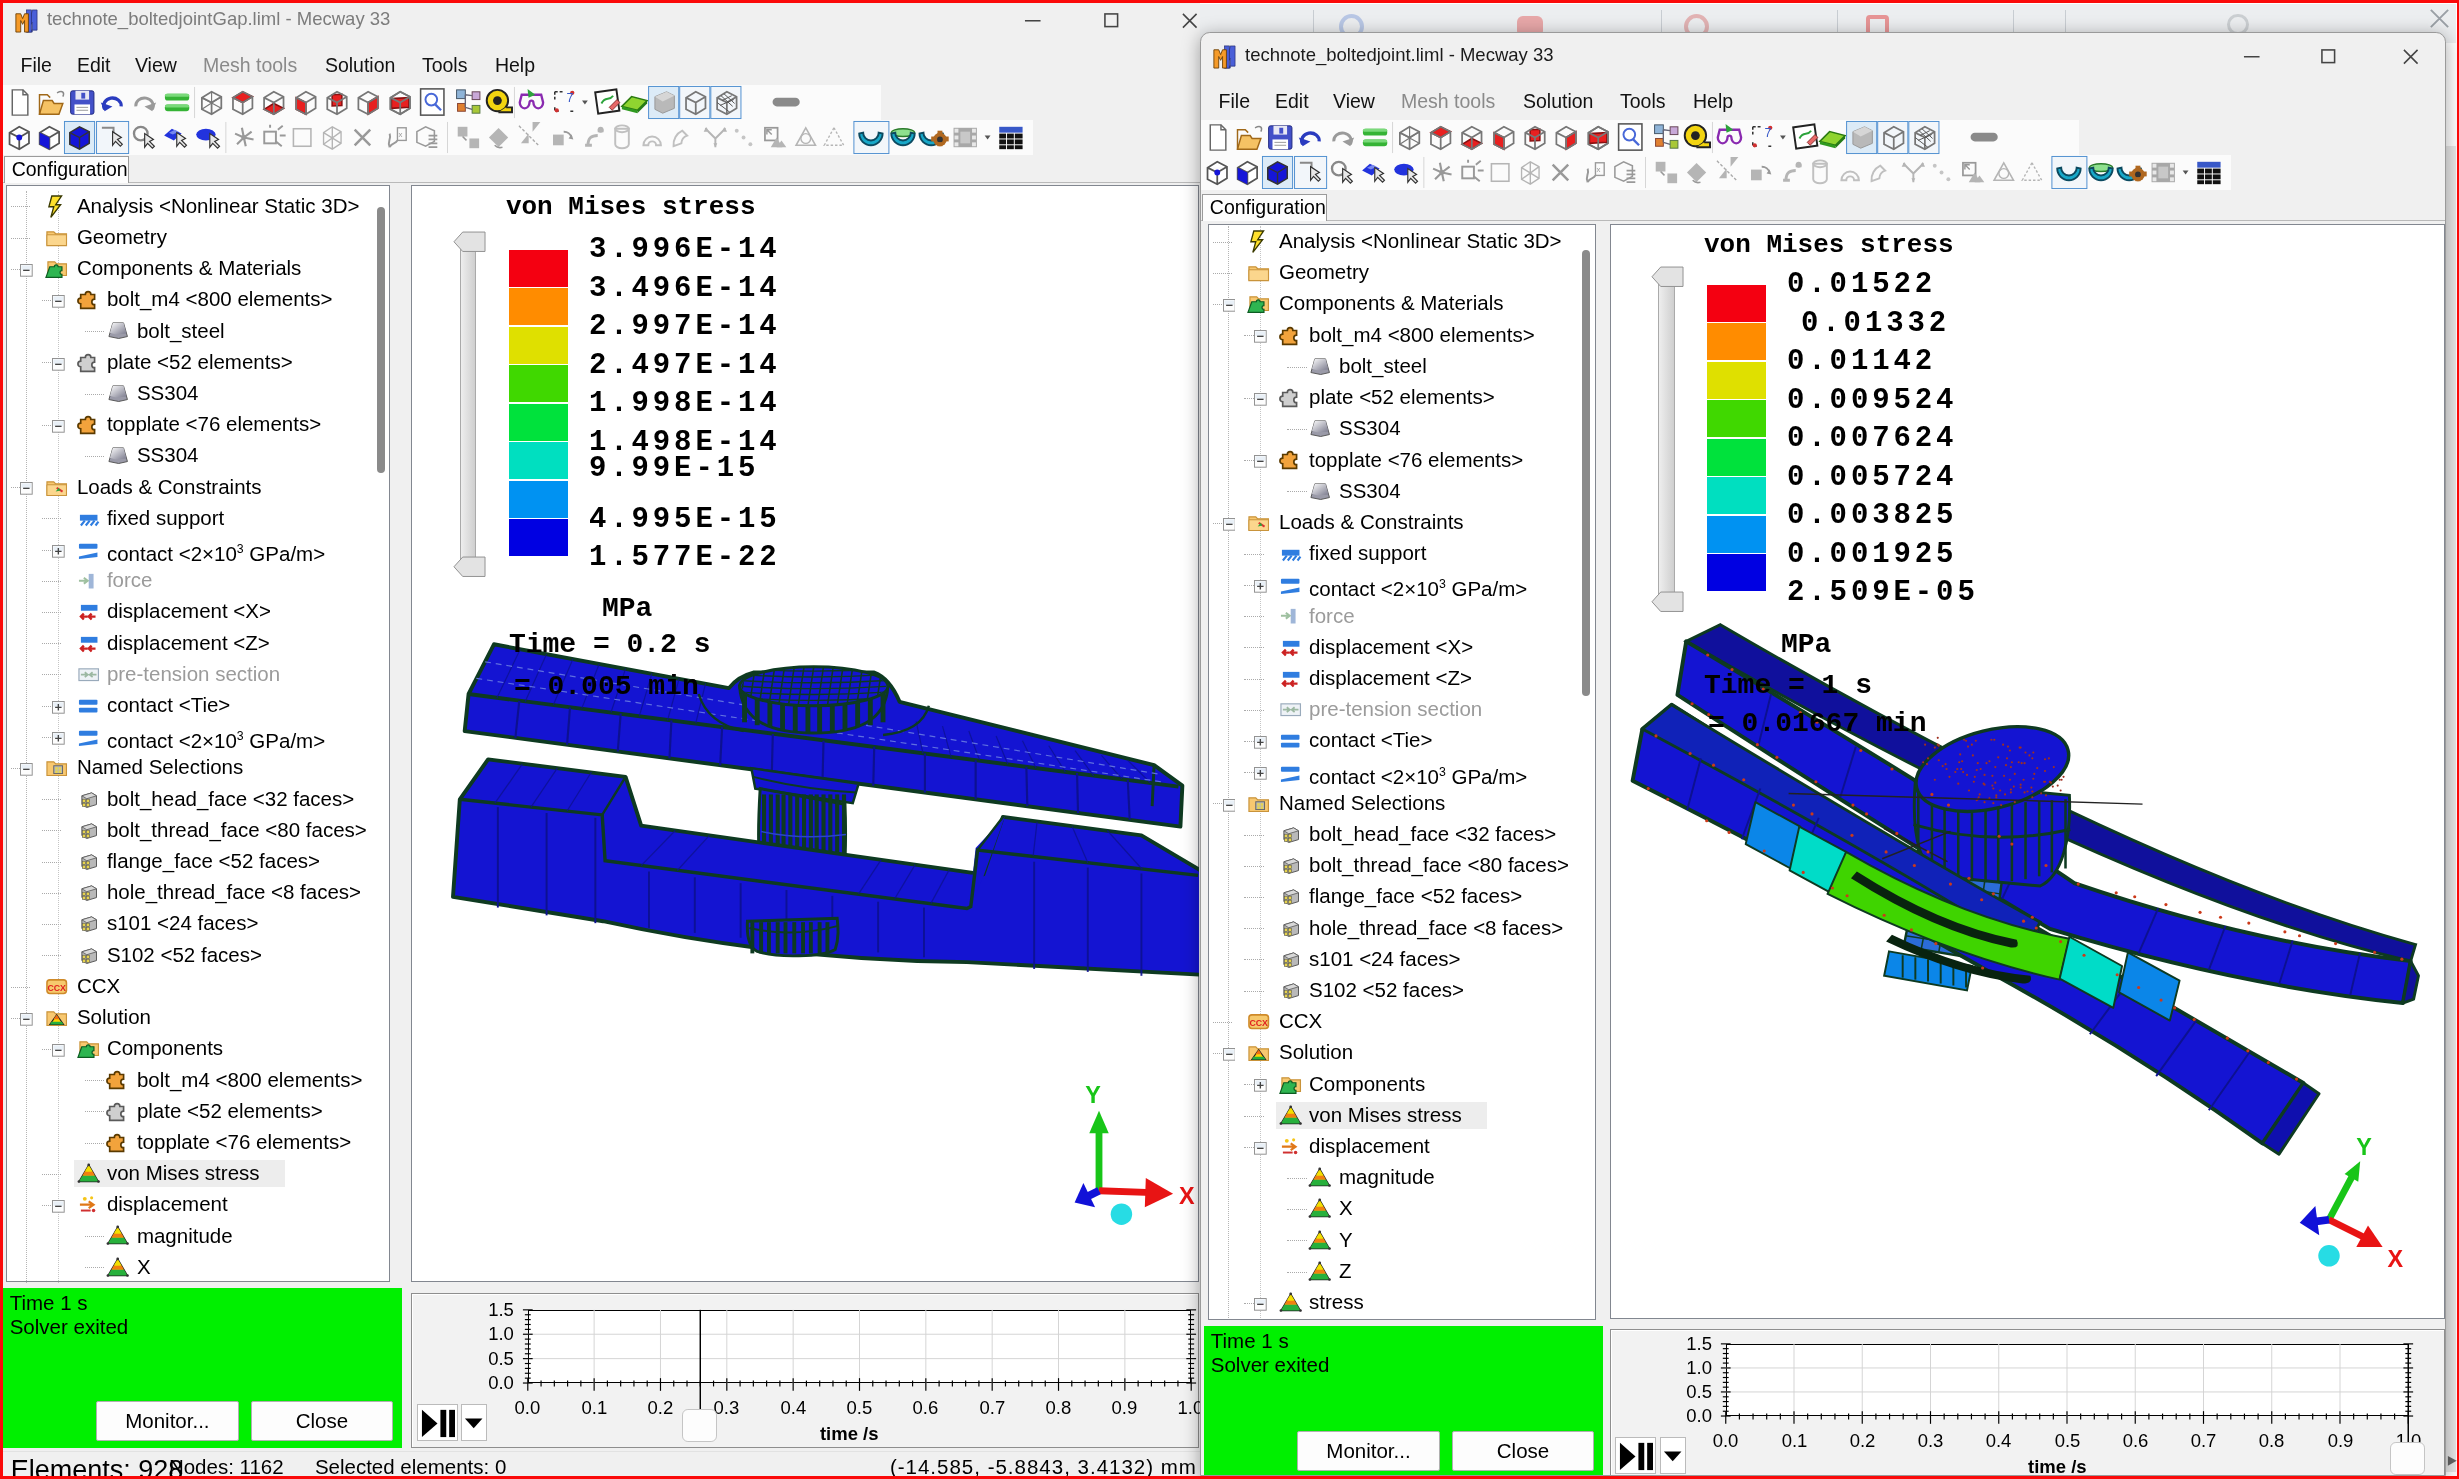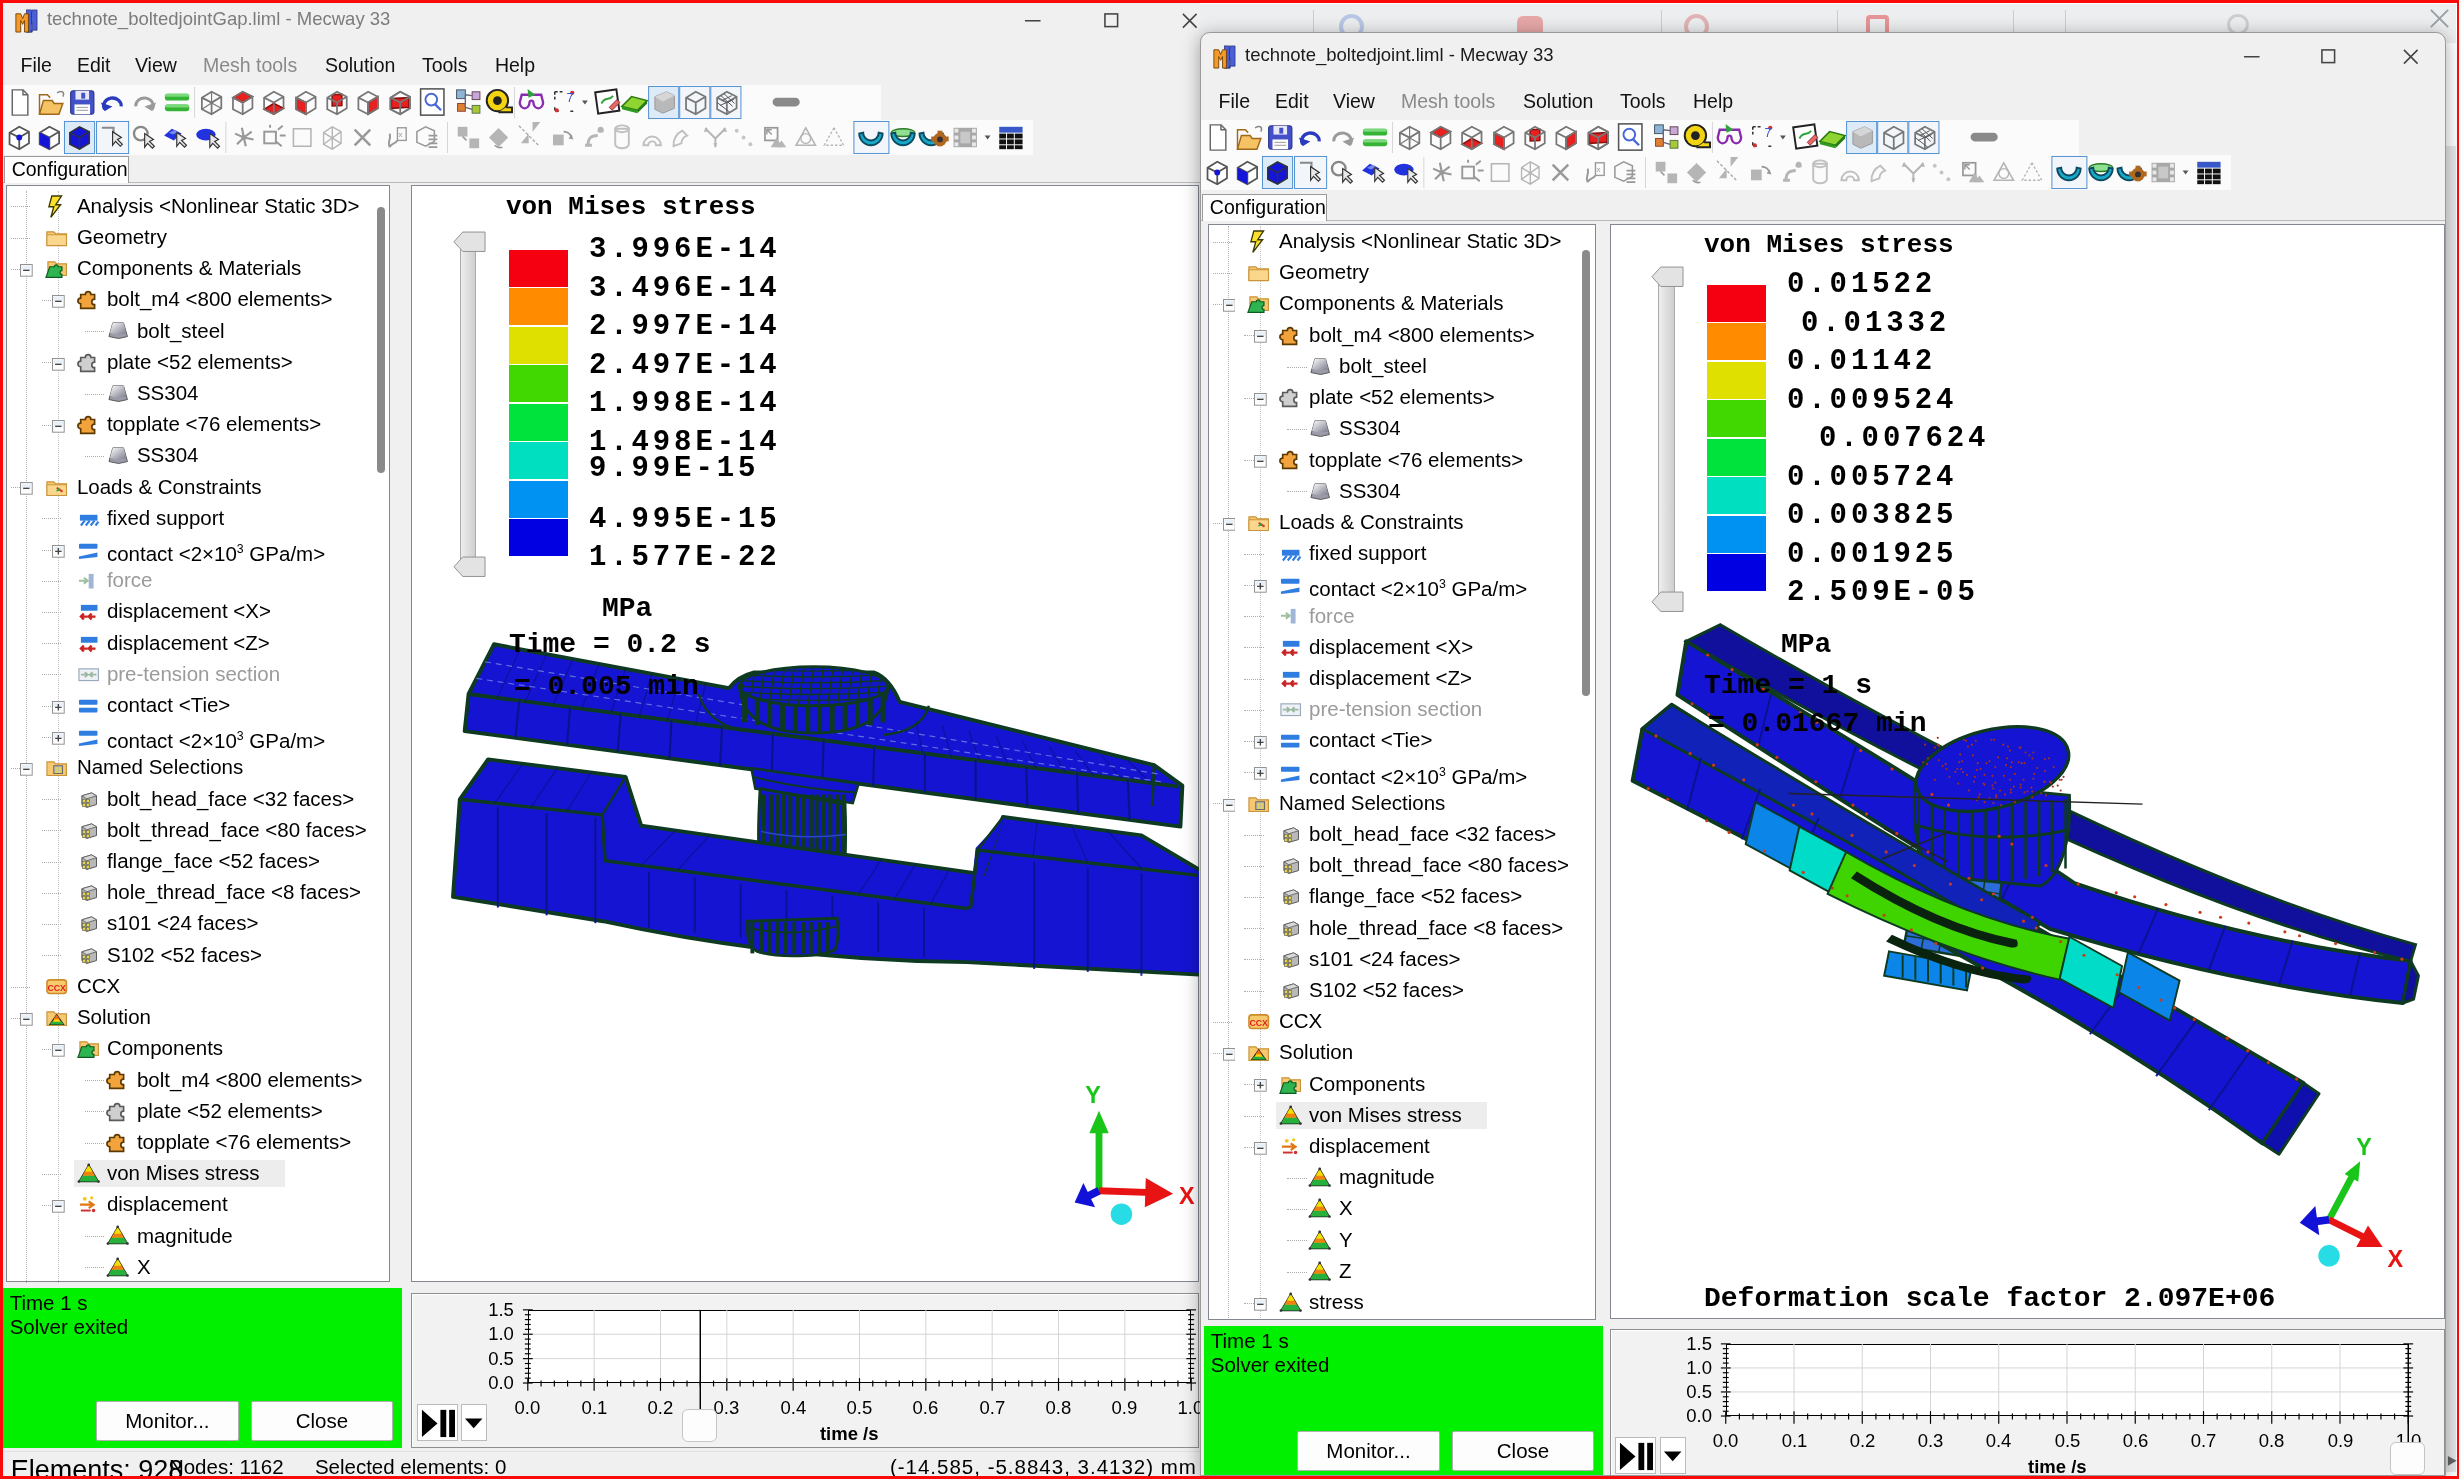--- a/index.html
+++ b/index.html
@@ -2225,29 +2225,28 @@
     <div style="position:absolute;left:506px;top:329px;width:59px;height:37px;background:#dfe000"></div>
     <div style="position:absolute;left:506px;top:367px;width:59px;height:37px;background:#40d800"></div>
     <div style="position:absolute;left:506px;top:406px;width:59px;height:37px;background:#00e23c"></div>
     <div style="position:absolute;left:506px;top:444px;width:59px;height:37px;background:#00dfc0"></div>
     <div style="position:absolute;left:506px;top:483px;width:59px;height:37px;background:#0092f2"></div>
     <div style="position:absolute;left:506px;top:521px;width:59px;height:37px;background:#0000e2"></div>
     <div class="monoL" style="position:absolute;left:586px;top:235px">0.01522</div>
     <div class="monoL" style="position:absolute;left:600px;top:274px">0.01332</div>
     <div class="monoL" style="position:absolute;left:586px;top:312px">0.01142</div>
     <div class="monoL" style="position:absolute;left:586px;top:351px">0.009524</div>
-    <div class="monoL" style="position:absolute;left:618px;top:389px">0.007624</div>
+    <div class="monoL" style="position:absolute;left:586px;top:389px">0.007624</div>
     <div class="monoL" style="position:absolute;left:586px;top:428px">0.005724</div>
     <div class="monoL" style="position:absolute;left:586px;top:466px">0.003825</div>
     <div class="monoL" style="position:absolute;left:586px;top:505px">0.001925</div>
     <div class="monoL" style="position:absolute;left:586px;top:543px">2.509E-05</div>
     <div class="mono" style="position:absolute;left:580px;top:596px">MPa</div>
     <div class="mono" style="position:absolute;left:503px;top:637px">Time = 1 s</div>
     <div class="mono" style="position:absolute;left:507px;top:675px">= 0.01667 min</div>
-    <div class="mono" style="position:absolute;left:503px;top:1250px">Deformation scale factor 2.097E+06</div>
     <svg style="position:absolute;left:1011px;top:1060px" width="234" height="195" viewBox="0 0 240 200">
       <g transform="translate(120,130)">
         <line x1="0" y1="0" x2="24" y2="-45" stroke="#18c518" stroke-width="7"></line>
         <polygon points="32,-60 16,-47 30,-39" fill="#18c518"></polygon>
         <line x1="0" y1="0" x2="40" y2="20" stroke="#e81414" stroke-width="7"></line>
         <polygon points="55,28 40,6 28,28" fill="#e81414"></polygon>
         <line x1="0" y1="0" x2="-15" y2="2" stroke="#1111d8" stroke-width="8"></line>
         <polygon points="-30,3 -10,16 -14,-14" fill="#1111d8"></polygon>
         <circle cx="0" cy="37" r="11" fill="#27dce4"></circle>
         <text x="28" y="-66" font-size="24" font-weight="bold" fill="#18c518" font-family="Liberation Sans">Y</text>

